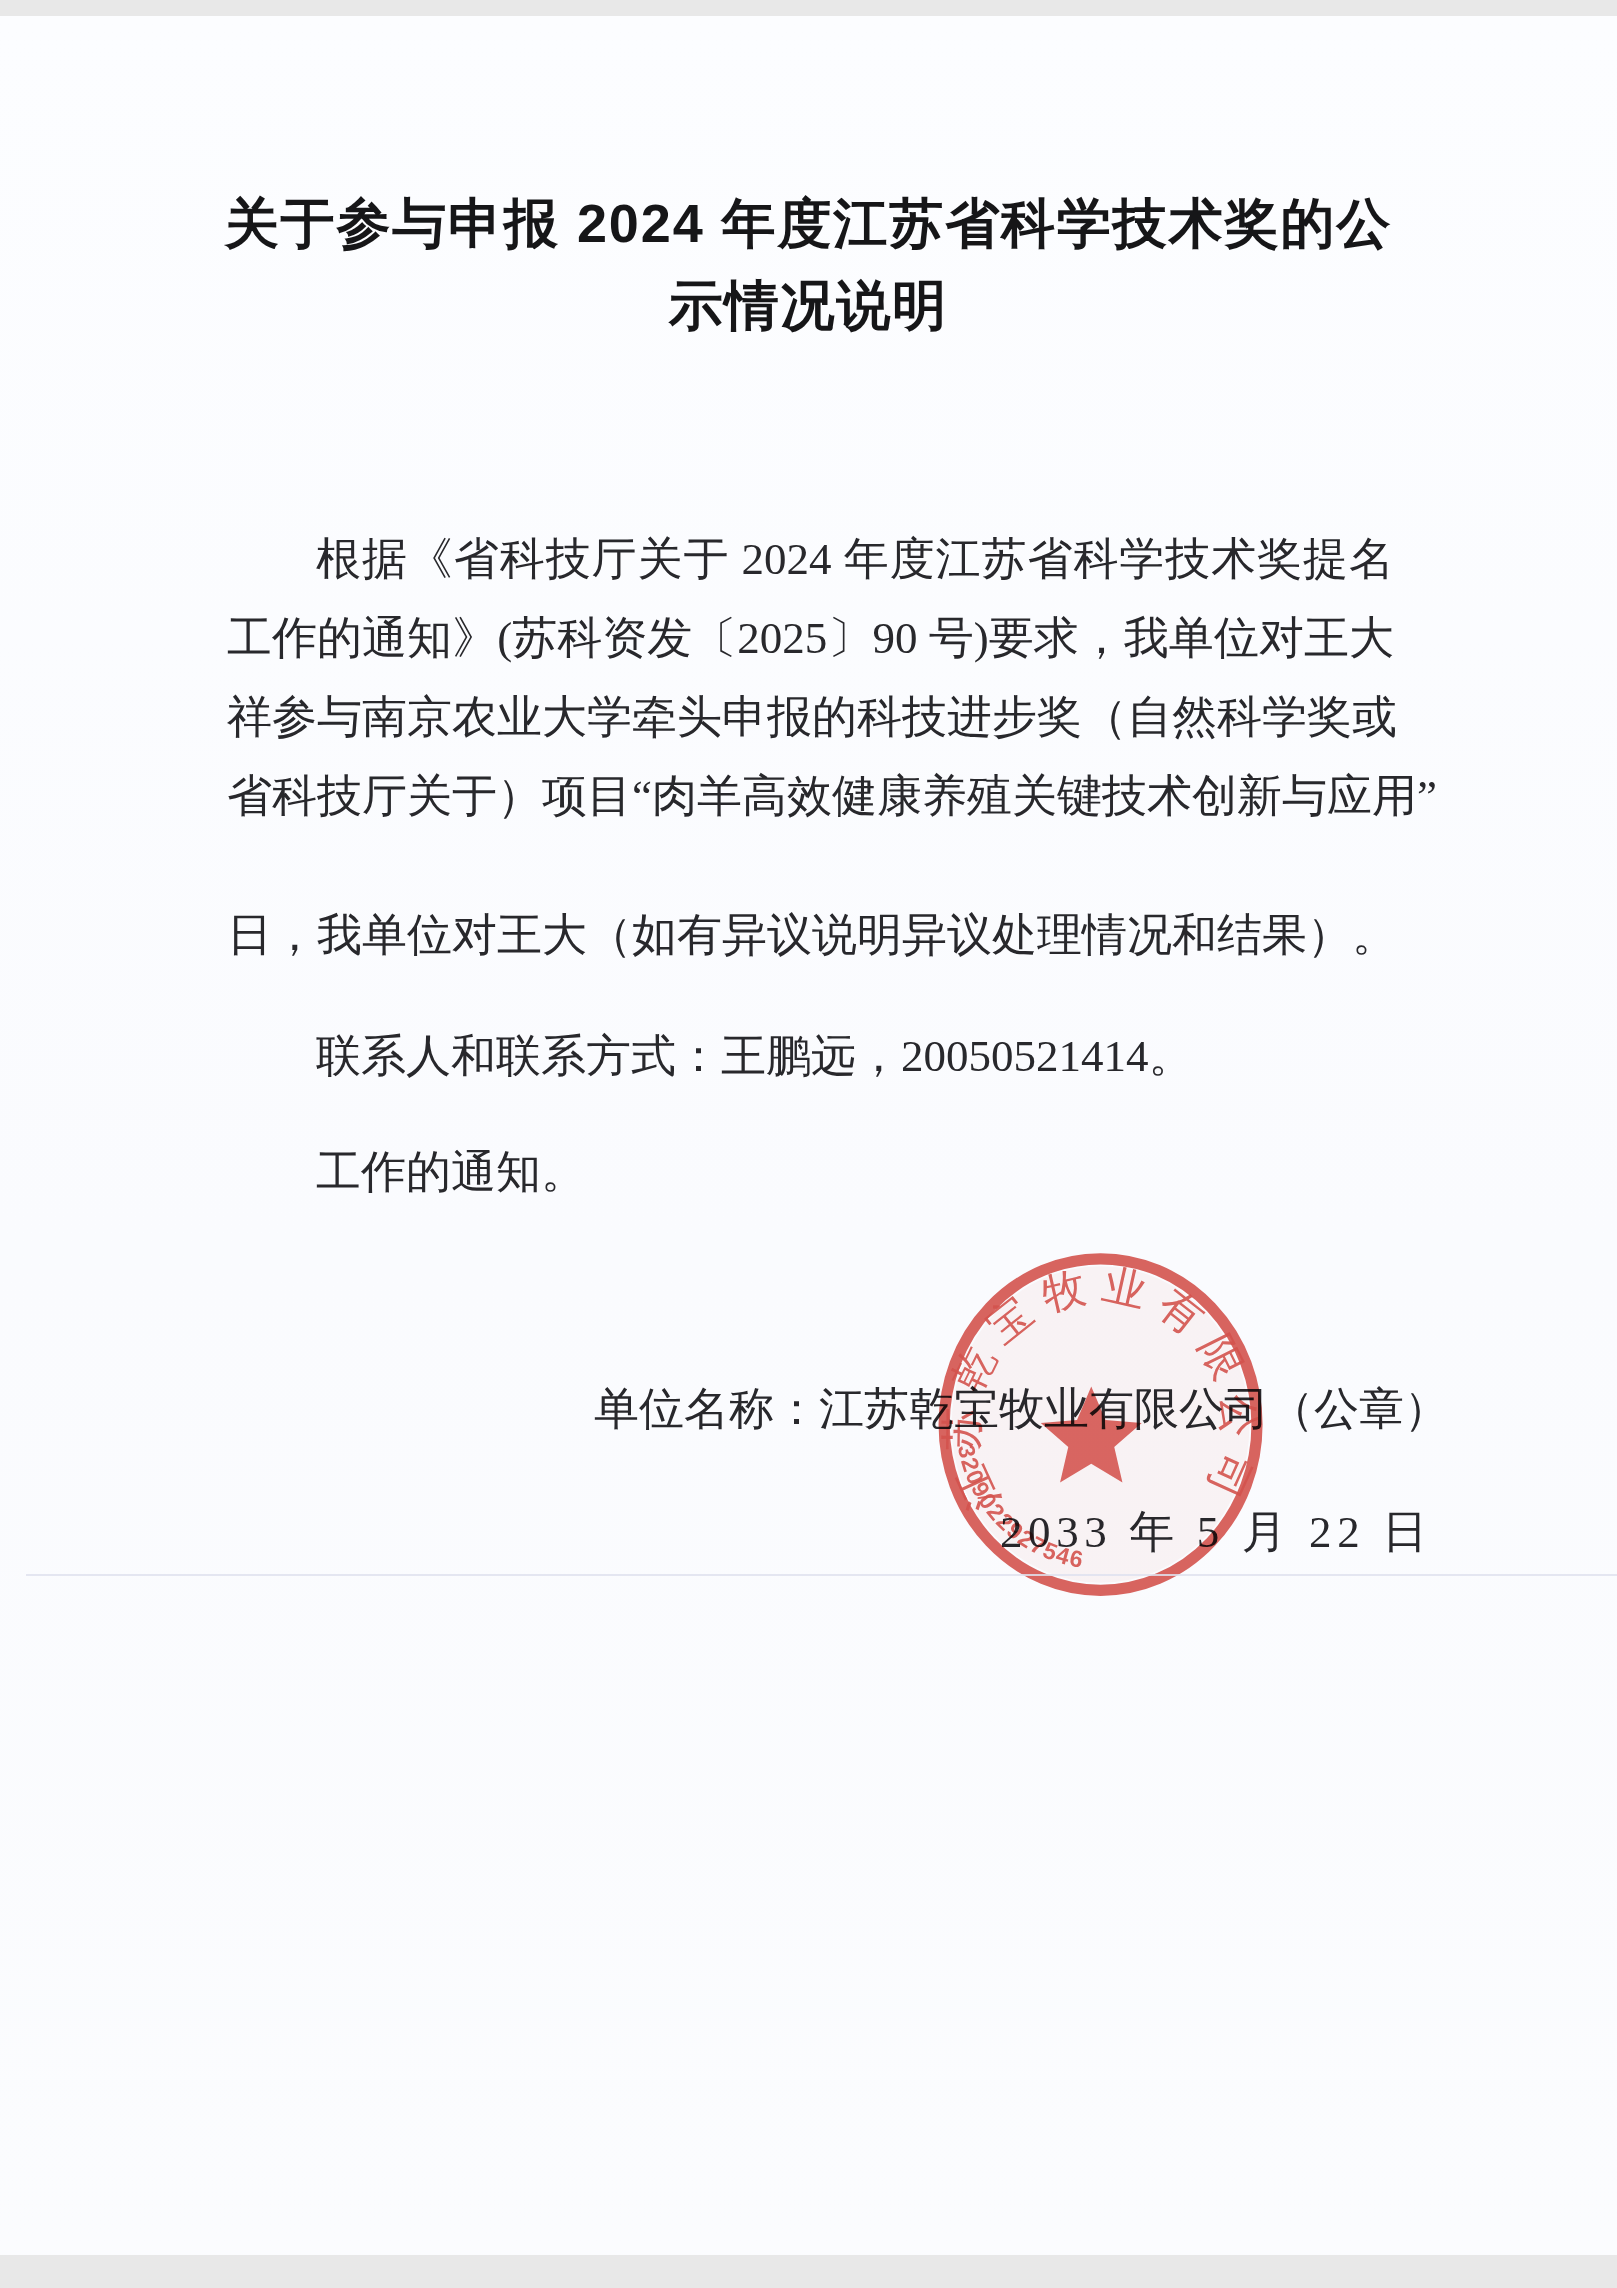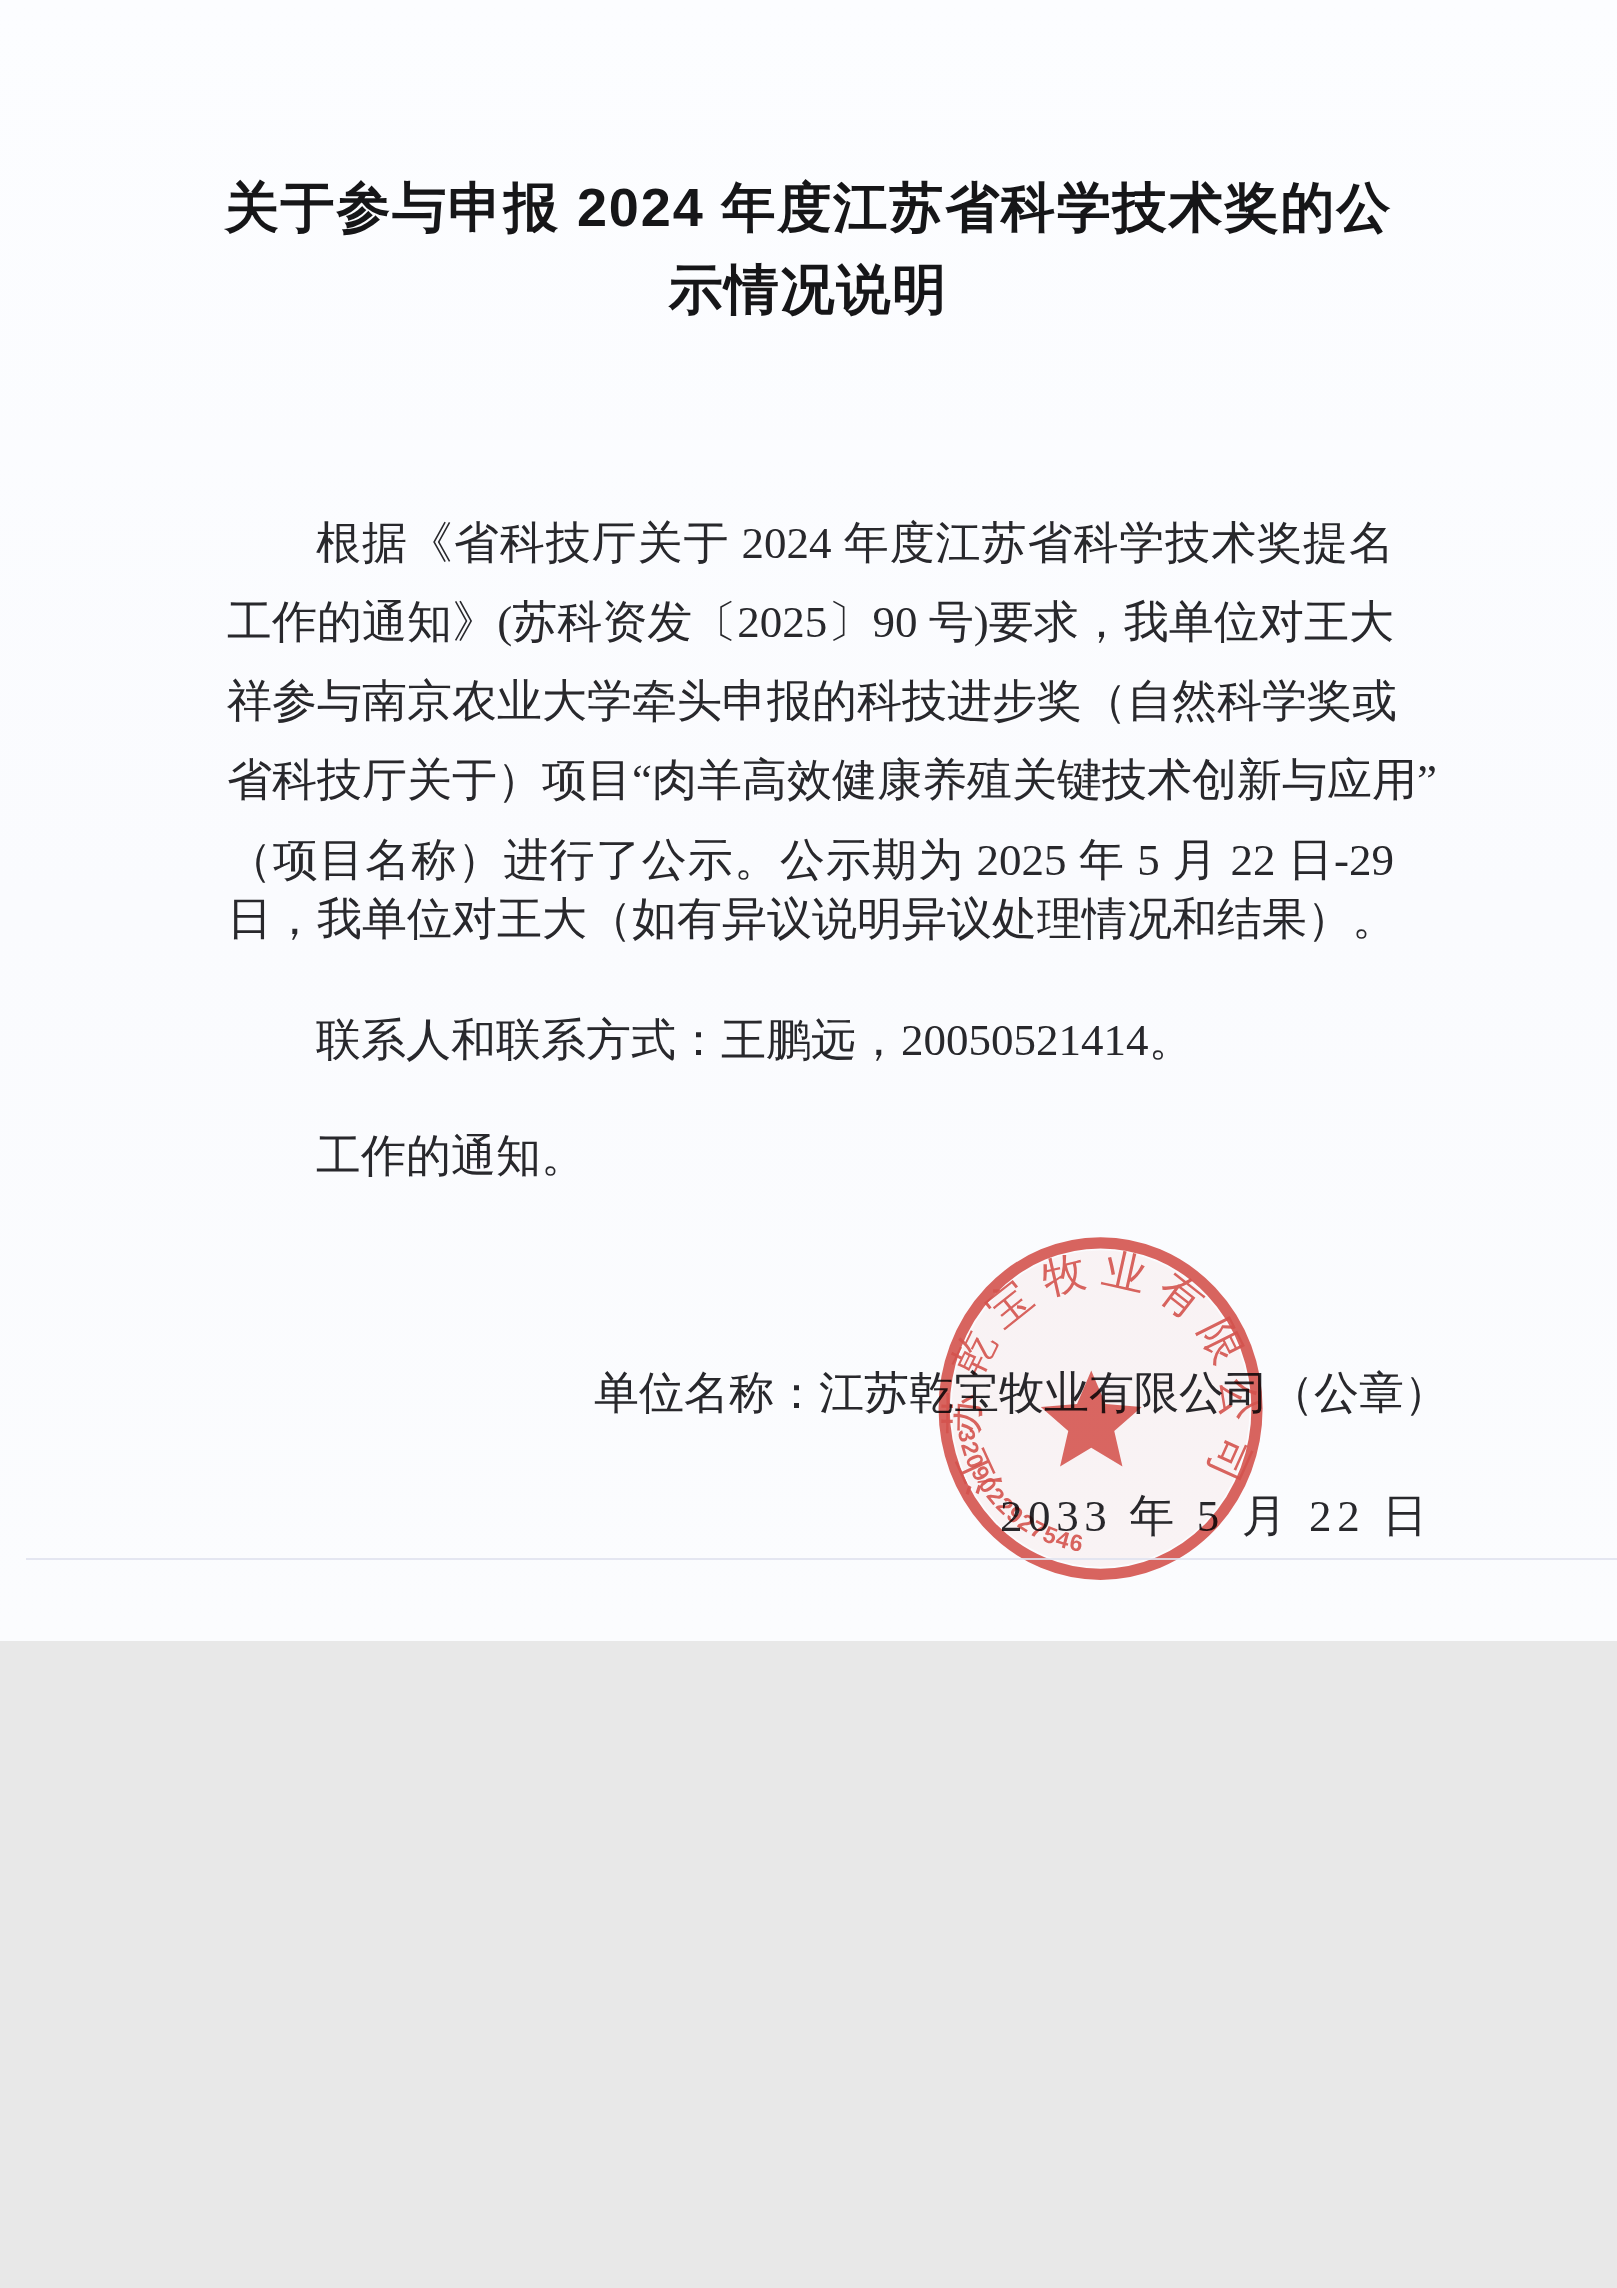--- a/index.html
+++ b/index.html
@@ -1,19 +1,19 @@
 <!DOCTYPE html>
 <html style="font-size:15px"><head>
 <meta charset="utf-8">
 <style>
   html,body{margin:0;padding:0;background:#e8e8e8;}
   .page{
     position:relative;
-    width:1617px;height:1641px;
-    margin:0 auto;
+    width:1617px;height:2239px;
+    margin:16px auto;
     background:linear-gradient(180deg,#fcfdff 0%,#fafbfe 55%,#fbfcfe 100%);
     overflow:hidden;
     font-family:"Liberation Serif","DejaVu Serif",serif;
     color:#26262a;
   }
   .doc-title{
     position:absolute;left:0;top:166px;width:100%;
     text-align:center;
     font-family:"Liberation Sans","DejaVu Sans",sans-serif;
     font-weight:700;
@@ -60,21 +60,20 @@
 
   <div class="doc-title">
     <div>关于参与申报 2024 年度江苏省科学技术奖的公</div>
     <div>示情况说明</div>
   </div>
 
   <div class="body-line indent" style="top:515px">根据《省科技厅关于 2024 年度江苏省科学技术奖提名</div>
   <div class="body-line" style="top:594px">工作的通知》(苏科资发〔2025〕90 号)要求，我单位对王大</div>
   <div class="body-line" style="top:673px">祥参与南京农业大学牵头申报的科技进步奖（自然科学奖或</div>
   <div class="body-line" style="top:752px">省科技厅关于）项目“肉羊高效健康养殖关键技术创新与应用”</div>
-  <div class="body-line" style="top:832px">（项目名称）进行了公示。公示期为 2025 年 5 月 22 日-29</div>
   <div class="body-line" style="top:891px">日，我单位对王大（如有异议说明异议处理情况和结果）。</div>
 
   <div class="plain-line" style="left:316px;top:1012px">联系人和联系方式：王鹏远，20050521414。</div>
   <div class="plain-line" style="left:316px;top:1128px">工作的通知。</div>
   <div class="plain-line" style="left:594px;top:1365px">单位名称：江苏乾宝牧业有限公司（公章）</div>
   <div class="plain-line" style="left:1000px;top:1488px;letter-spacing:5.6px">2033 年 5 月 22 日</div>
 
   <svg class="seal" viewBox="0 0 372 392" aria-hidden="true">
 
     <ellipse cx="185" cy="195" rx="160" ry="170" fill="currentColor" opacity="0.05"></ellipse>

